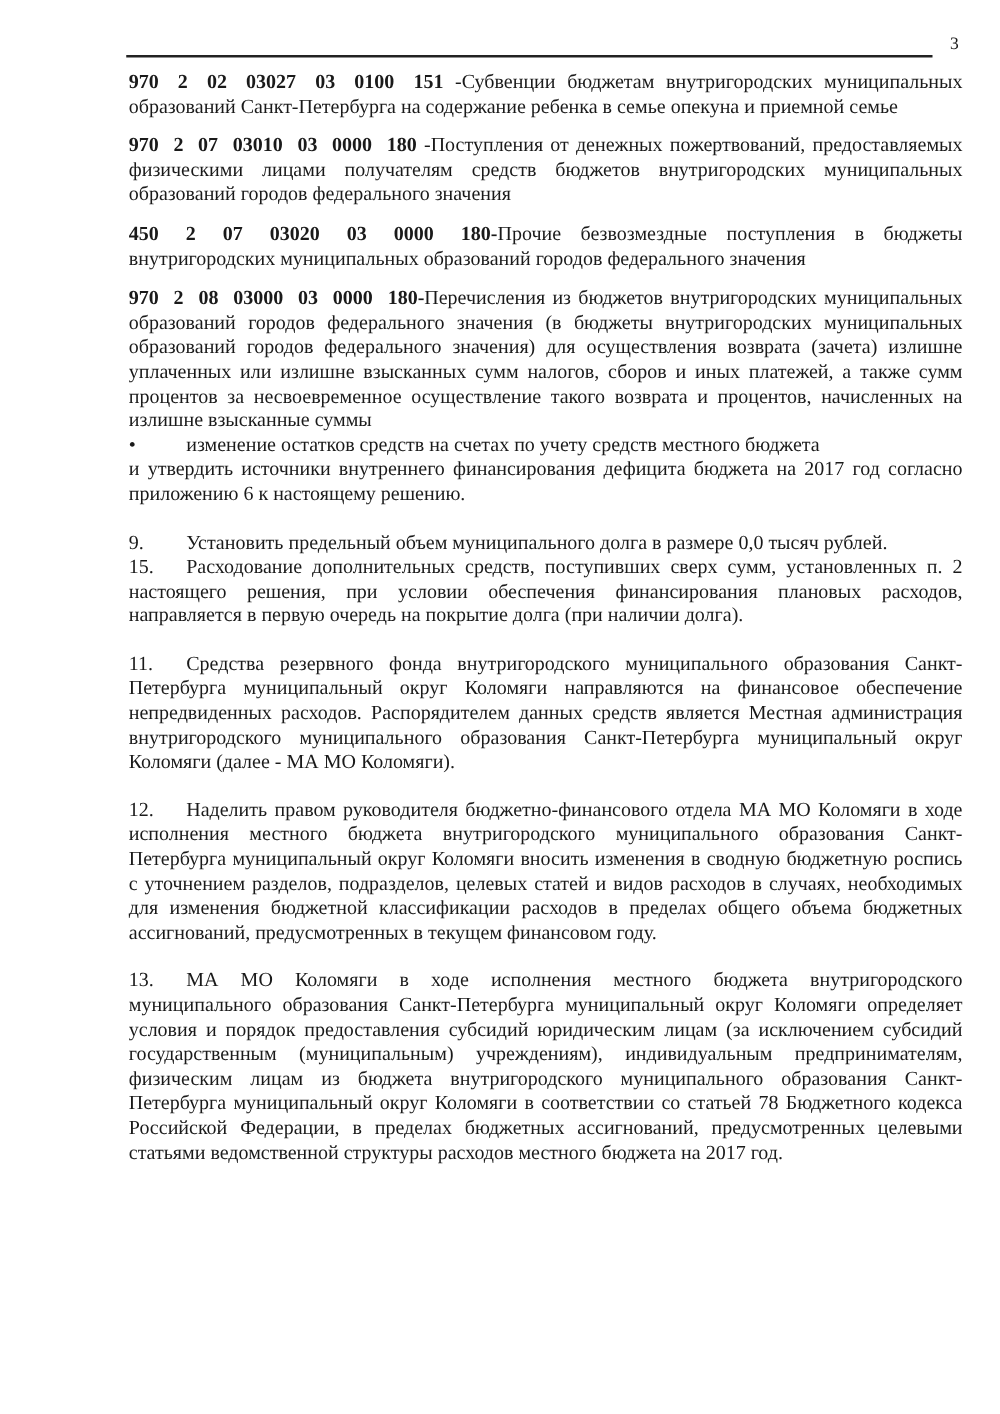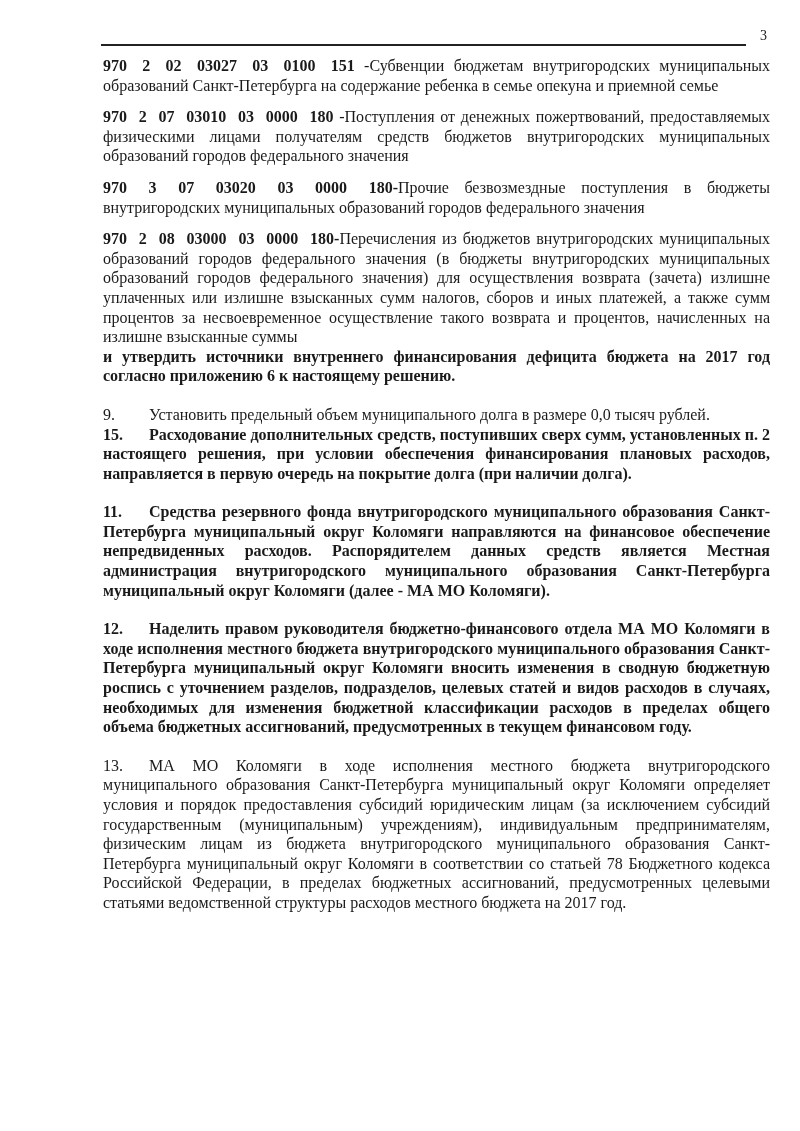--- a/index.html
+++ b/index.html
@@ -50,21 +50,20 @@
   }
   .num-para {
     margin-top: 0;
   }
   .num {
     display: inline-block;
     width: 46px;
   }
   .gap-after {
     margin-bottom: 19px;
-    font-weight: bold;
   }
   .bullet-line {
     margin: 0;
   }
   .bullet {
     display: inline-block;
     width: 46px;
   }
 </style>
 </head>
@@ -73,24 +72,25 @@
 <div class="page-number">3</div>
 <div class="header-rule"></div>
 
 <div class="content">
 
   <p class="para code-para"><span class="code">970  2  02  03027  03  0100  151</span><span> -</span><span>Субвенции бюджетам внутригородских муниципальных образований Санкт-Петербурга  на содержание ребенка в семье опекуна и приемной семье</span></p>
 
 
   <p class="para code-para"><span class="code">970 2 07 03010 03 0000 180</span><span> -</span><span>Поступления от денежных пожертвований, предоставляемых физическими лицами получателям средств бюджетов внутригородских муниципальных образований городов федерального значения</span></p>
 
-  <p class="para code-para"><span class="code">970 3 07 03020 03 0000 180-</span><span></span><span>Прочие безвозмездные поступления в бюджеты внутригородских муниципальных образований городов федерального значения</span></p>
+  <p class="para code-para"><span class="code">450 2 07 03020 03 0000 180-</span><span></span><span>Прочие безвозмездные поступления в бюджеты внутригородских муниципальных образований городов федерального значения</span></p>
 
   <p class="para" style="margin-bottom:0;"><span class="code">970 2 08 03000 03 0000 180-</span><span></span><span>Перечисления из бюджетов внутригородских муниципальных образований городов федерального значения (в бюджеты внутригородских муниципальных образований городов федерального значения) для осуществления возврата (зачета) излишне уплаченных или излишне взысканных сумм налогов, сборов и иных платежей, а также сумм процентов за несвоевременное осуществление такого возврата и процентов, начисленных на излишне взысканные суммы</span></p>
 
+  <p class="bullet-line"><span class="bullet">•</span><span>изменение остатков средств на счетах по учету средств местного бюджета</span></p>
   <p class="para gap-after">и утвердить источники внутреннего финансирования дефицита бюджета на 2017 год согласно приложению 6 к настоящему решению.</p>
 
   <p class="para" style="margin:0;"><span class="num">9.</span><span>Установить предельный объем муниципального долга в размере 0,0 тысяч рублей.</span></p>
 
   <p class="para gap-after"><span class="num">15.</span><span>Расходование дополнительных средств, поступивших сверх сумм, установленных п. 2 настоящего решения, при условии обеспечения финансирования плановых расходов, направляется в первую очередь на покрытие долга (при наличии долга).</span></p>
 
   <p class="para gap-after"><span class="num">11.</span><span>Средства резервного фонда внутригородского муниципального образования Санкт-Петербурга муниципальный округ Коломяги   направляются   на финансовое обеспечение непредвиденных расходов. Распорядителем данных средств является Местная администрация внутригородского муниципального образования Санкт-Петербурга муниципальный округ Коломяги (далее - МА МО Коломяги).</span></p>
 
   <p class="para gap-after"><span class="num">12.</span><span>Наделить правом руководителя бюджетно-финансового отдела МА МО Коломяги в ходе исполнения местного бюджета внутригородского муниципального образования Санкт-Петербурга муниципальный округ Коломяги вносить изменения в сводную бюджетную роспись с уточнением разделов, подразделов, целевых статей и видов расходов в случаях, необходимых для изменения бюджетной классификации расходов в пределах общего объема бюджетных ассигнований, предусмотренных в текущем финансовом году.</span></p>
 

